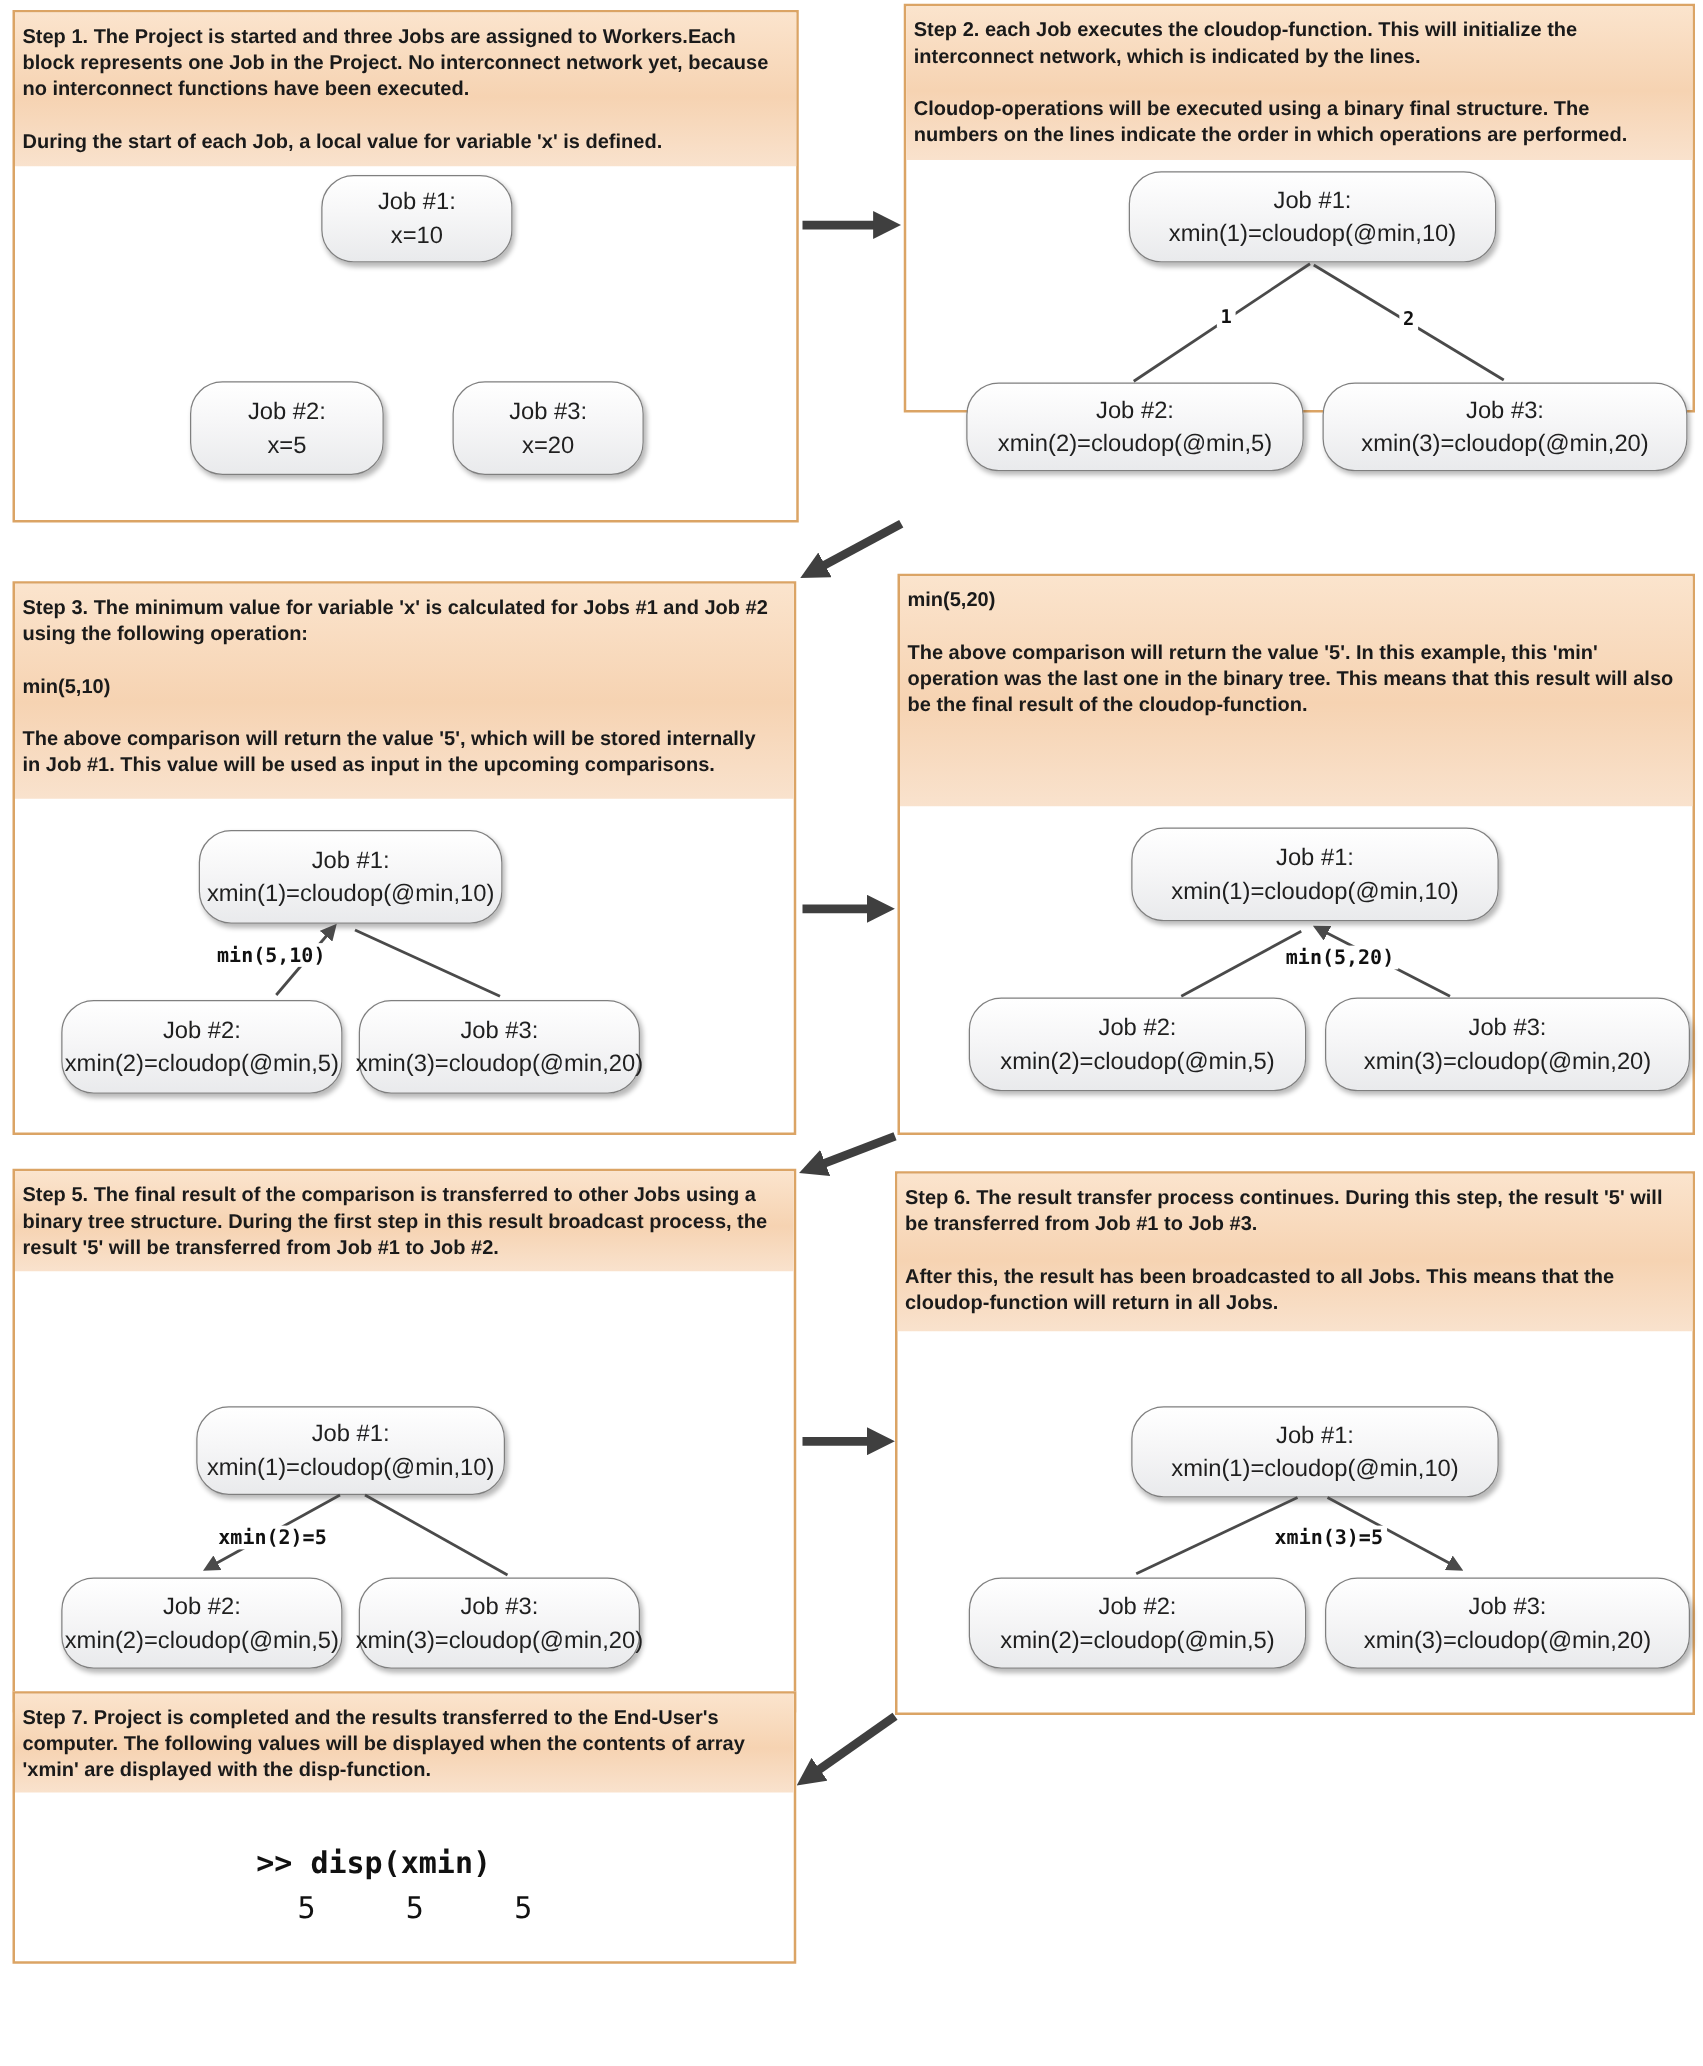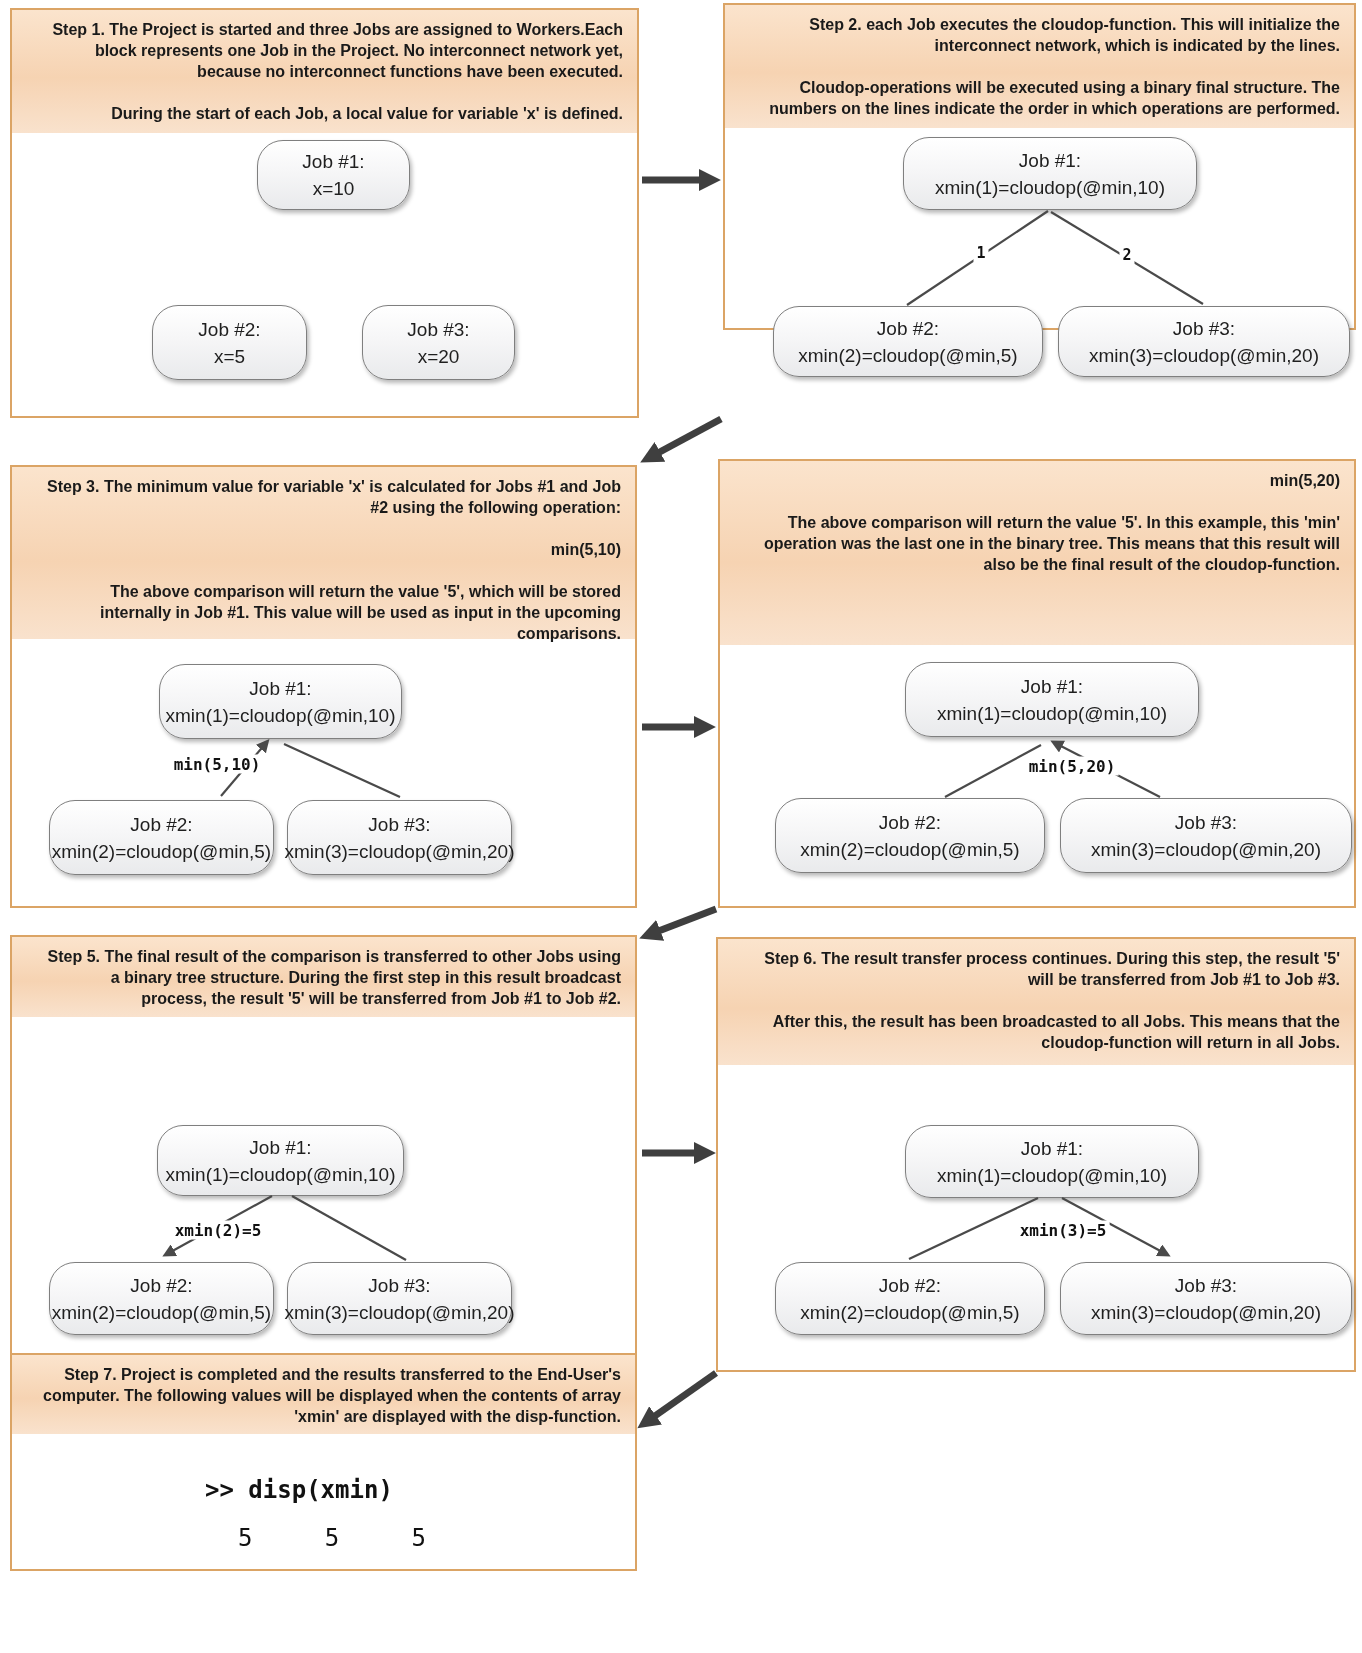--- a/index.html
+++ b/index.html
@@ -1,22 +1,22 @@
 <!DOCTYPE html>
 <html><head>
 <meta charset="utf-8">
 <style>
   html,body{margin:0;padding:0;background:#fff;}
   #page{position:relative;width:1362px;height:1653px;background:#fff;
         font-family:"Liberation Sans",sans-serif;overflow:hidden;}
 
   .panel{position:absolute;box-sizing:border-box;border:2px solid #dba465;background:#fff;}
-  .phead{box-sizing:border-box;width:100%;text-align:right;
+  .phead{box-sizing:border-box;width:100%;text-align:left;
          background:linear-gradient(180deg,#fbe4cd 0%,#f6d3b2 55%,#f9e2cd 100%);
-         padding:9px 14px 0 29px;}
+         padding:9px 14px 0 6px;}
   .phead p{margin:0 0 21px 0;font-size:16px;line-height:21px;font-weight:bold;color:#1a1a1a;}
   .phead p:last-child{margin-bottom:0;}
   .pbody{position:relative;width:100%;}
 
   .node{position:absolute;box-sizing:border-box;border:1.6px solid #7f7f7f;border-radius:26px;
         background:linear-gradient(180deg,#ffffff 0%,#f6f6f7 45%,#e9eaec 100%);
         box-shadow:2px 3px 4px rgba(0,0,0,0.28);
         display:flex;flex-direction:column;justify-content:center;align-items:center;
         font-size:19px;line-height:27px;color:#1f1f1f;text-align:center;white-space:nowrap;}
 
@@ -160,21 +160,21 @@
       </div>
     </div>
   </section>
 
   <section class="panel" style="left:10px;top:1353px;width:627px;height:218px;">
     <header class="phead" style="height:79px;">
       <p>Step 7. Project is completed and the results transferred to the End-User's computer. The following values will be displayed when the contents of array 'xmin' are displayed with the disp-function.</p>
     </header>
     <div class="pbody" style="height:135px;padding-left:32px;">
       <div class="console-line console-cmd" style="left:193px;top:42px;">&gt;&gt; disp(xmin)</div>
-      <div class="console-line" style="left:226px;top:78px;margin-top:12px;">5     5     5</div>
+      <div class="console-line" style="left:226px;top:78px;">5     5     5</div>
     </div>
   </section>
 
   <svg id="edge-overlay" width="1362" height="1653" viewBox="0 0 1362 1653" xmlns="http://www.w3.org/2000/svg">
     <defs>
       <marker id="bigArrow" viewBox="0 0 10 10" refX="2" refY="5" markerWidth="3.2" markerHeight="3.2" orient="auto">
         <path d="M0,0 L10,5 L0,10 z" fill="#3f3f3f"></path>
       </marker>
       <marker id="treeArrow" viewBox="0 0 10 10" refX="6" refY="5" markerWidth="6" markerHeight="6" orient="auto">
         <path d="M0,0 L10,5 L0,10 z" fill="#4a4a4a"></path>

